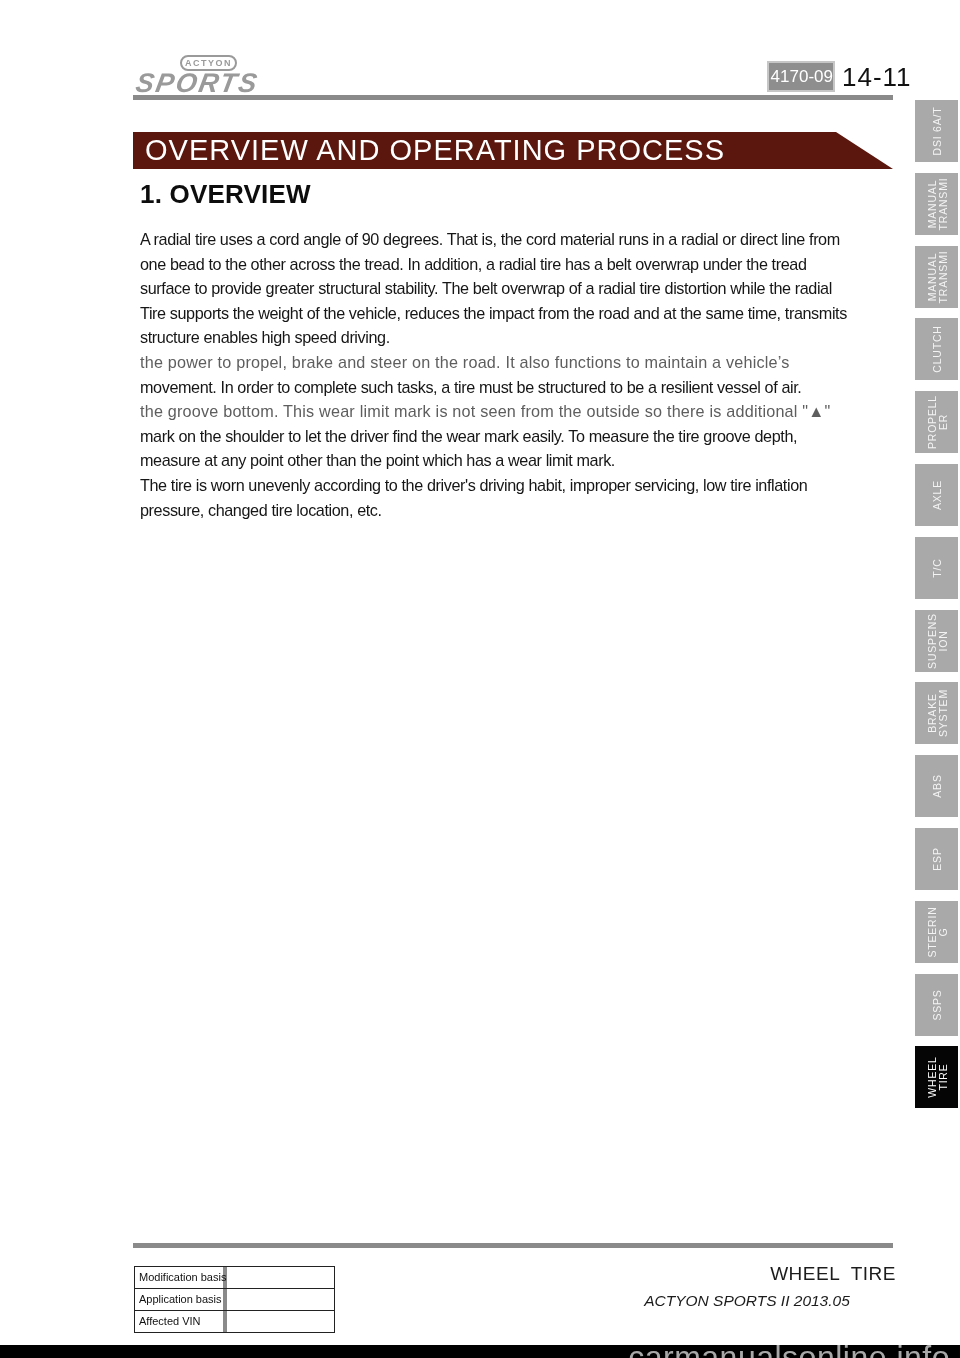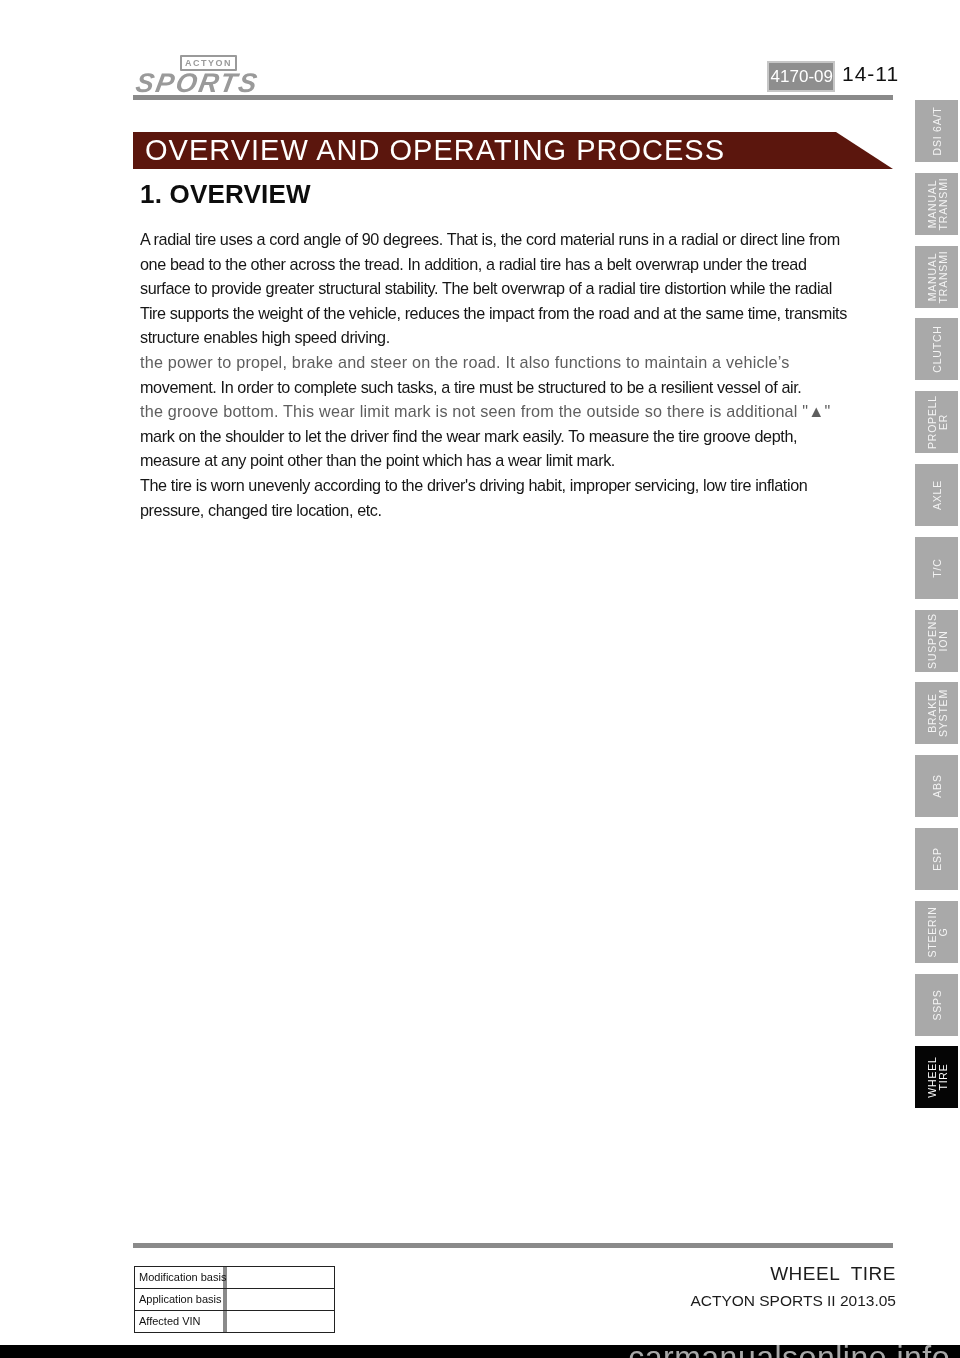--- a/index.html
+++ b/index.html
@@ -8,38 +8,38 @@
     width:960px;height:1358px;
     background:#ffffff;
     font-family:"Liberation Sans", sans-serif;
     overflow:hidden;
     margin:0 auto;
   }
   
   .logo{position:absolute;left:136px;top:52px;width:130px;color:#9a9a9a;}
   .logo-top{
     display:inline-block;margin-left:44px;
-    border:2px solid #9a9a9a;border-radius:1px;
+    border:2px solid #9a9a9a;border-radius:8px;
     font-size:9px;font-weight:bold;letter-spacing:1.5px;
     padding:0 3px;line-height:12px;
   }
   .logo-bottom{
     font-size:27px;font-weight:bold;font-style:italic;
     letter-spacing:2px;transform:skewX(-10deg);
     margin-top:-2px;line-height:28px;
   }
   .code-box{
     position:absolute;left:767px;top:61px;width:64px;height:27px;
     background:var(--code-box,#8e8e8e);
     border:2px solid #c6c6c6;
     color:#ffffff;font-size:17px;text-align:right;line-height:27px;
   }
   .page-num{
     position:absolute;left:842px;top:62px;
-    font-size:21px;color:#111111;letter-spacing:1px;
+    font-size:26px;color:#111111;letter-spacing:1px;
   }
   .rule{position:absolute;left:133px;width:760px;height:5px;background:var(--rule,#8a8a8a);}
   .rule-top{top:95px;}
   .rule-bottom{top:1243px;}
   
   .banner{
     position:absolute;left:133px;top:132px;width:760px;height:37px;
     background:var(--banner,#5b160d);
     clip-path:polygon(0 0, calc(100% - 57px) 0, 100% 100%, 0 100%);
     color:#ffffff;font-size:29px;letter-spacing:1px;
@@ -91,21 +91,21 @@
     border-right:4px solid #8a8a8a;white-space:nowrap;
   }
   .tvalue{flex:1;}
   .footer-section{
     position:absolute;left:598px;top:1263px;width:298px;
     text-align:right;font-size:19px;color:#1c1c1c;
     letter-spacing:0.5px;white-space:pre;
   }
   .footer-model{
     position:absolute;left:598px;top:1292px;width:298px;
-    text-align:right;font-size:15.5px;color:#1c1c1c;
+    text-align:center;font-size:15.5px;color:#1c1c1c;font-style:italic;
   }
   .watermark{
     position:absolute;left:0;top:1313px;width:950px;
     text-align:right;font-size:32px;color:#a8a8a8;
     z-index:5;letter-spacing:0.5px;margin-top:26px;
   }
   .bottom-bar{
     position:absolute;left:0;top:1345px;width:960px;height:13px;
     background:#000000;z-index:2;
   }

